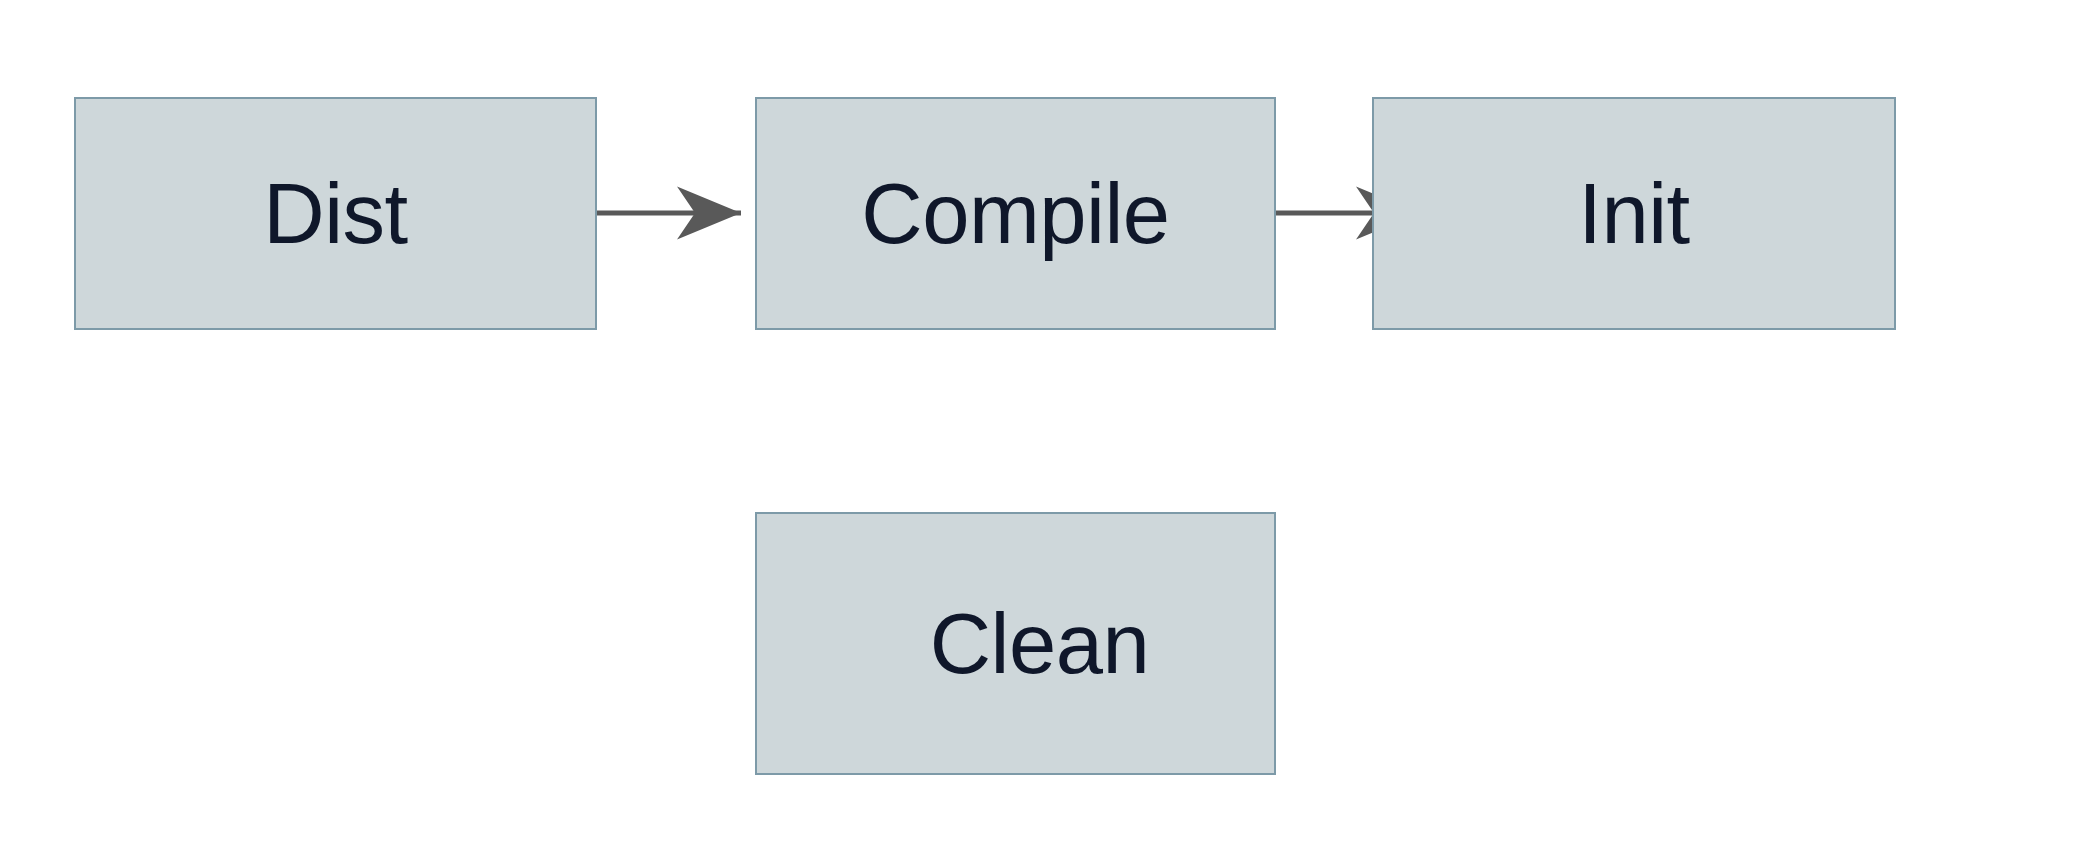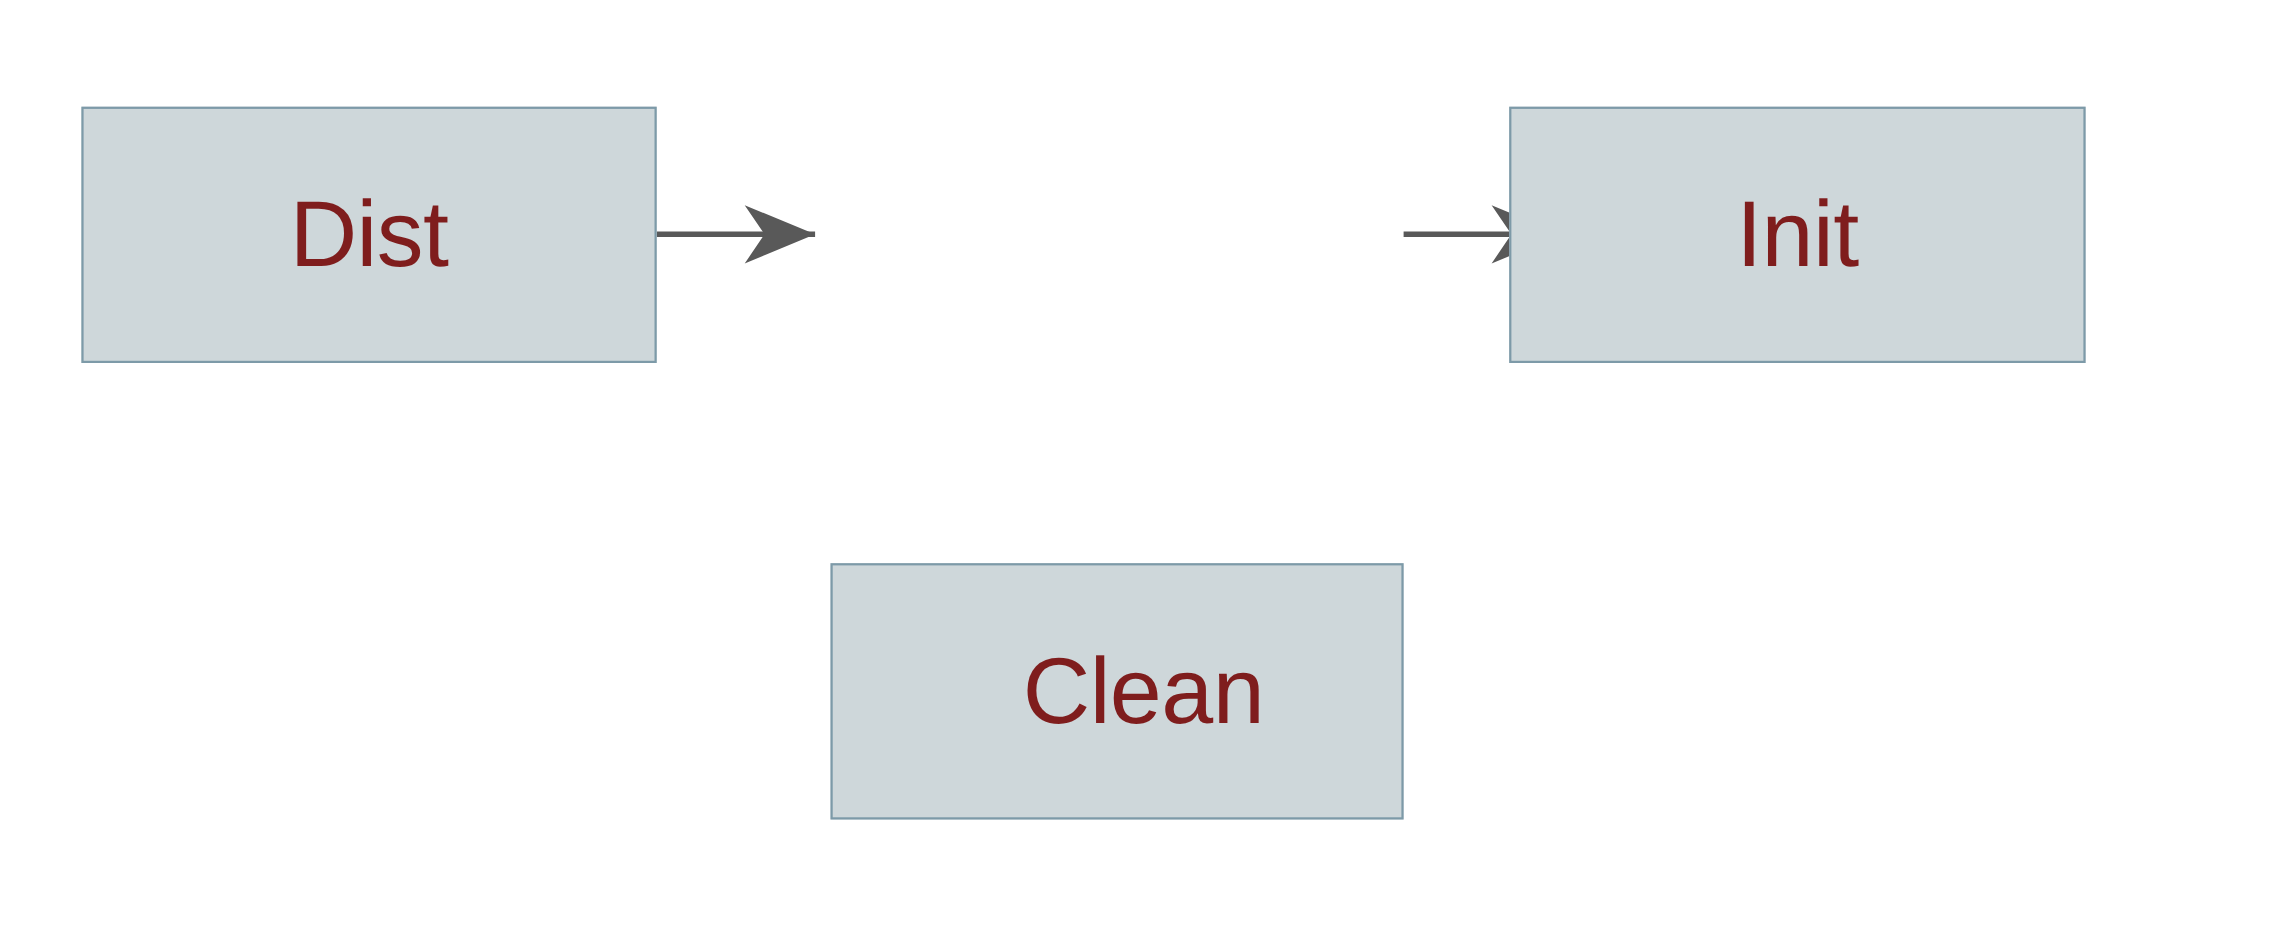--- a/index.html
+++ b/index.html
@@ -25,21 +25,21 @@
     border: 2px solid #7d9aa8;
     display: flex;
     align-items: center;
     justify-content: center;
   }
   .node-label {
     font-family: "Liberation Sans", sans-serif;
     font-size: 85px;
     font-weight: 400;
     line-height: 1;
-    color: #7f1d1d;
+    color: #0f172a;
     letter-spacing: -0.5px;
     white-space: nowrap;
     user-select: none;
   }
   .edge-layer {
     position: absolute;
     left: 0;
     top: 0;
     width: 2078px;
     height: 848px;
@@ -67,22 +67,25 @@
 
     <g class="edge-hit">
       <line x1="1276" y1="213" x2="1420" y2="213" stroke="#595959" stroke-width="5" marker-end="url(#arrow-barbed)"></line>
     </g>
   </svg>
 
   <div class="node" style="left:74px; top:97px; width:523px; height:233px;">
     <span class="node-label">Dist</span>
   </div>
 
+  <div class="node" style="left:755px; top:97px; width:521px; height:233px;">
+    <span class="node-label">Compile</span>
+  </div>
 
   <div class="node" style="left:1372px; top:97px; width:524px; height:233px;">
     <span class="node-label">Init</span>
   </div>
 
-  <div class="node" style="left:755px; top:512px; width:521px; height:233px;padding-left:48px;">
+  <div class="node" style="left:755px; top:512px; width:521px; height:263px;padding-left:48px;">
     <span class="node-label">Clean</span>
   </div>
 
 </div>
 
 </body></html>

